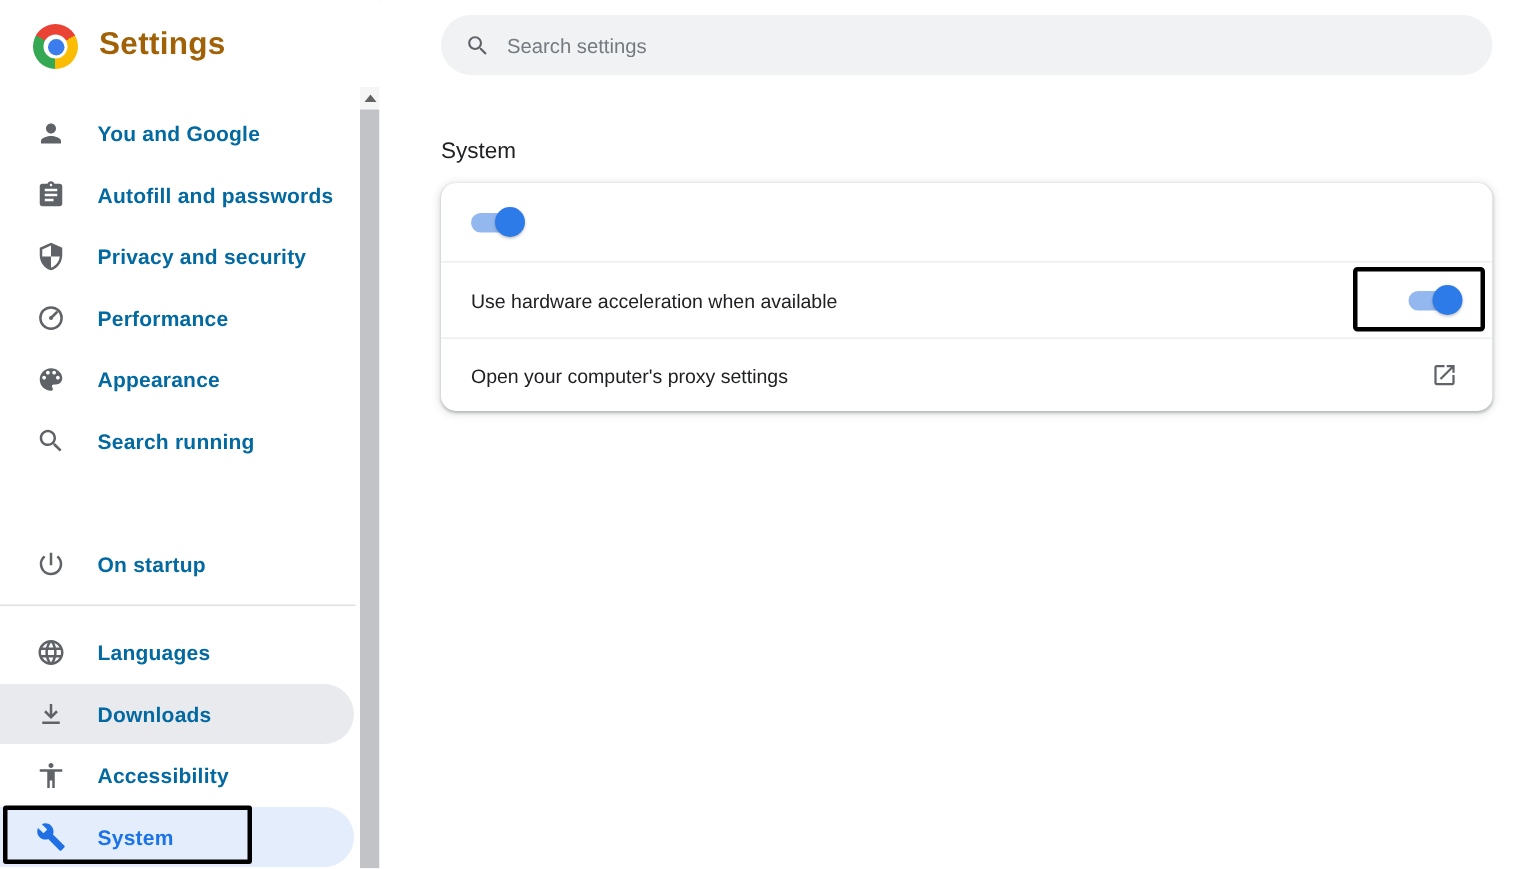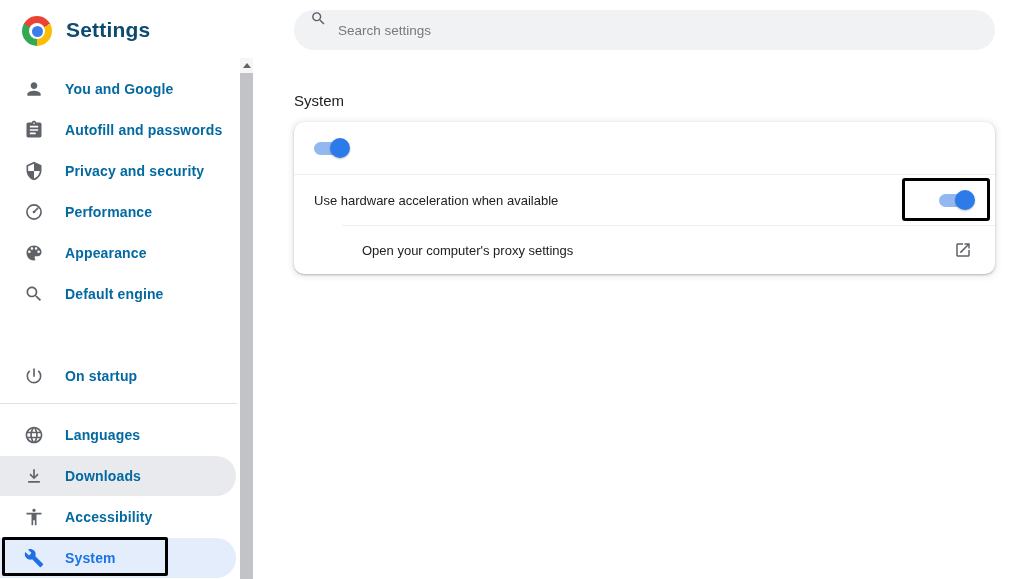--- a/index.html
+++ b/index.html
@@ -17,21 +17,21 @@
   
   .sidebar { position:absolute; top:0; left:0; width:253px; height:579px; background:#fff; }
   .chrome-logo {
     position:absolute; top:16px; left:22px; width:30px; height:30px; border-radius:50%;
     background: conic-gradient(from 60deg, #fbbc05 0 120deg, #34a853 0 240deg, #ea4335 0 360deg);
   }
   .chrome-logo::before { content:""; position:absolute; inset:7px; border-radius:50%; background:#fff; }
   .chrome-logo::after  { content:""; position:absolute; inset:9.5px; border-radius:50%; background:#3b7ded; }
   .app-title {
     position:absolute; top:18px; left:66px;
-    font-size:21px; font-weight:700; color:#0c4a6e; letter-spacing:0.2px;
+    font-size:21px; font-weight:700; color:#a16207; letter-spacing:0.2px;
   }
   .menu-item {
     position:absolute; left:0; width:236px; height:40px;
     display:flex; align-items:center;
     border-radius:0 20px 20px 0;
     cursor:pointer;
   }
   .menu-item .mi-icon { width:20px; height:20px; margin-left:24px; display:flex; align-items:center; justify-content:center; flex:0 0 auto; }
   .menu-item .mi-icon svg { width:20px; height:20px; fill:#5f6368; stroke:none; }
   .menu-item .mi-label { margin-left:21px; font-size:14px; font-weight:600; color:#0369a1; letter-spacing:0.15px; }
@@ -48,41 +48,41 @@
     display:flex; align-items:center; justify-content:center;
   }
   .scrollbar-up .tri { width:0; height:0; border-left:4px solid transparent; border-right:4px solid transparent; border-bottom:5px solid #636363; }
   .scrollbar-thumb { position:absolute; top:73px; left:240px; width:13px; height:506px; background:#c2c3c6; }
 
   
   .main { position:absolute; top:0; left:253px; width:771px; height:579px; background:#fff; }
   .searchbar {
     position:absolute; top:10px; left:41px; width:701px; height:40px;
     background:#f0f2f4; border-radius:20px;
-    display:flex; padding:0 16px;
+    display:flex; align-items:center; padding:0 16px;
   }
   .searchbar svg { width:17px; height:17px; fill:#5f6368; flex:0 0 auto; }
   .searchbar input {
     border:none; outline:none; background:transparent;
     margin-left:11px; width:600px;
     font-family:"Liberation Sans", sans-serif; font-size:13.5px; color:#202124;
   }
   .searchbar input::placeholder { color:#757a80; opacity:1; }
   .section-title { position:absolute; top:92px; left:41px; font-size:15px; font-weight:400; color:#202124; }
 
   .card {
     position:absolute; top:122px; left:41px; width:701px; height:152px;
     background:#fff; border-radius:10px;
     box-shadow: 0 1px 2px rgba(60,64,67,.30), 0 1px 6px 1px rgba(60,64,67,.15);
   }
   .row {
     display:flex; align-items:center; justify-content:space-between;
     padding:0 20px; position:relative;
   }
-  .row-1 { height:52px; } .row-2 { height:51px; } .row-3 { height:49px;margin-left:48px; }
+  .row-1 { height:52px; } .row-2 { height:51px; } .row-3 { height:49px; }
   .row + .row { border-top:1px solid #eceef0; }
   .row-label { font-size:13px; color:#202124; }
   .ext-icon svg { width:18px; height:18px; fill:#5f6368; display:block; margin-right:3px; }
 
   
   .toggle { position:relative; width:36px; height:20px; cursor:pointer; flex:0 0 auto; }
   .toggle .track { position:absolute; left:0; top:3.5px; width:30px; height:13px; border-radius:7px; background:#93b7ef; }
   .toggle .thumb { position:absolute; right:0; top:0; width:20px; height:20px; border-radius:50%; background:#2d7be8; box-shadow:0 1px 2px rgba(0,0,0,.25); }
 
   
@@ -141,21 +141,21 @@
           </svg>
         </span>
       <span class="mi-label">Appearance</span>
     </div>
     <div class="menu-item" style="top:274px">
       <span class="mi-icon">
           <svg viewBox="0 0 24 24">
             <path d="M15.5 14h-.79l-.28-.27C15.41 12.59 16 11.11 16 9.5 16 5.91 13.09 3 9.5 3S3 5.91 3 9.5 5.91 16 9.5 16c1.61 0 3.09-.59 4.23-1.57l.27.28v.79l5 4.99L20.49 19l-4.99-5zm-6 0C7.01 14 5 11.99 5 9.5S7.01 5 9.5 5 14 7.01 14 9.5 11.99 14 9.5 14z"></path>
           </svg>
         </span>
-      <span class="mi-label">Default engine</span>
+      <span class="mi-label">Search running</span>
     </div>
     <div class="menu-item" style="top:356px">
       <span class="mi-icon">
           <svg viewBox="0 0 24 24">
             <path d="M13 3h-2v10h2V3zm4.83 2.17l-1.42 1.42A6.92 6.92 0 0 1 19 12c0 3.87-3.13 7-7 7A6.995 6.995 0 0 1 7.58 6.58L6.17 5.17A8.932 8.932 0 0 0 3 12a9 9 0 0 0 18 0c0-2.74-1.23-5.18-3.17-6.83z"></path>
           </svg>
         </span>
       <span class="mi-label">On startup</span>
     </div>
 

